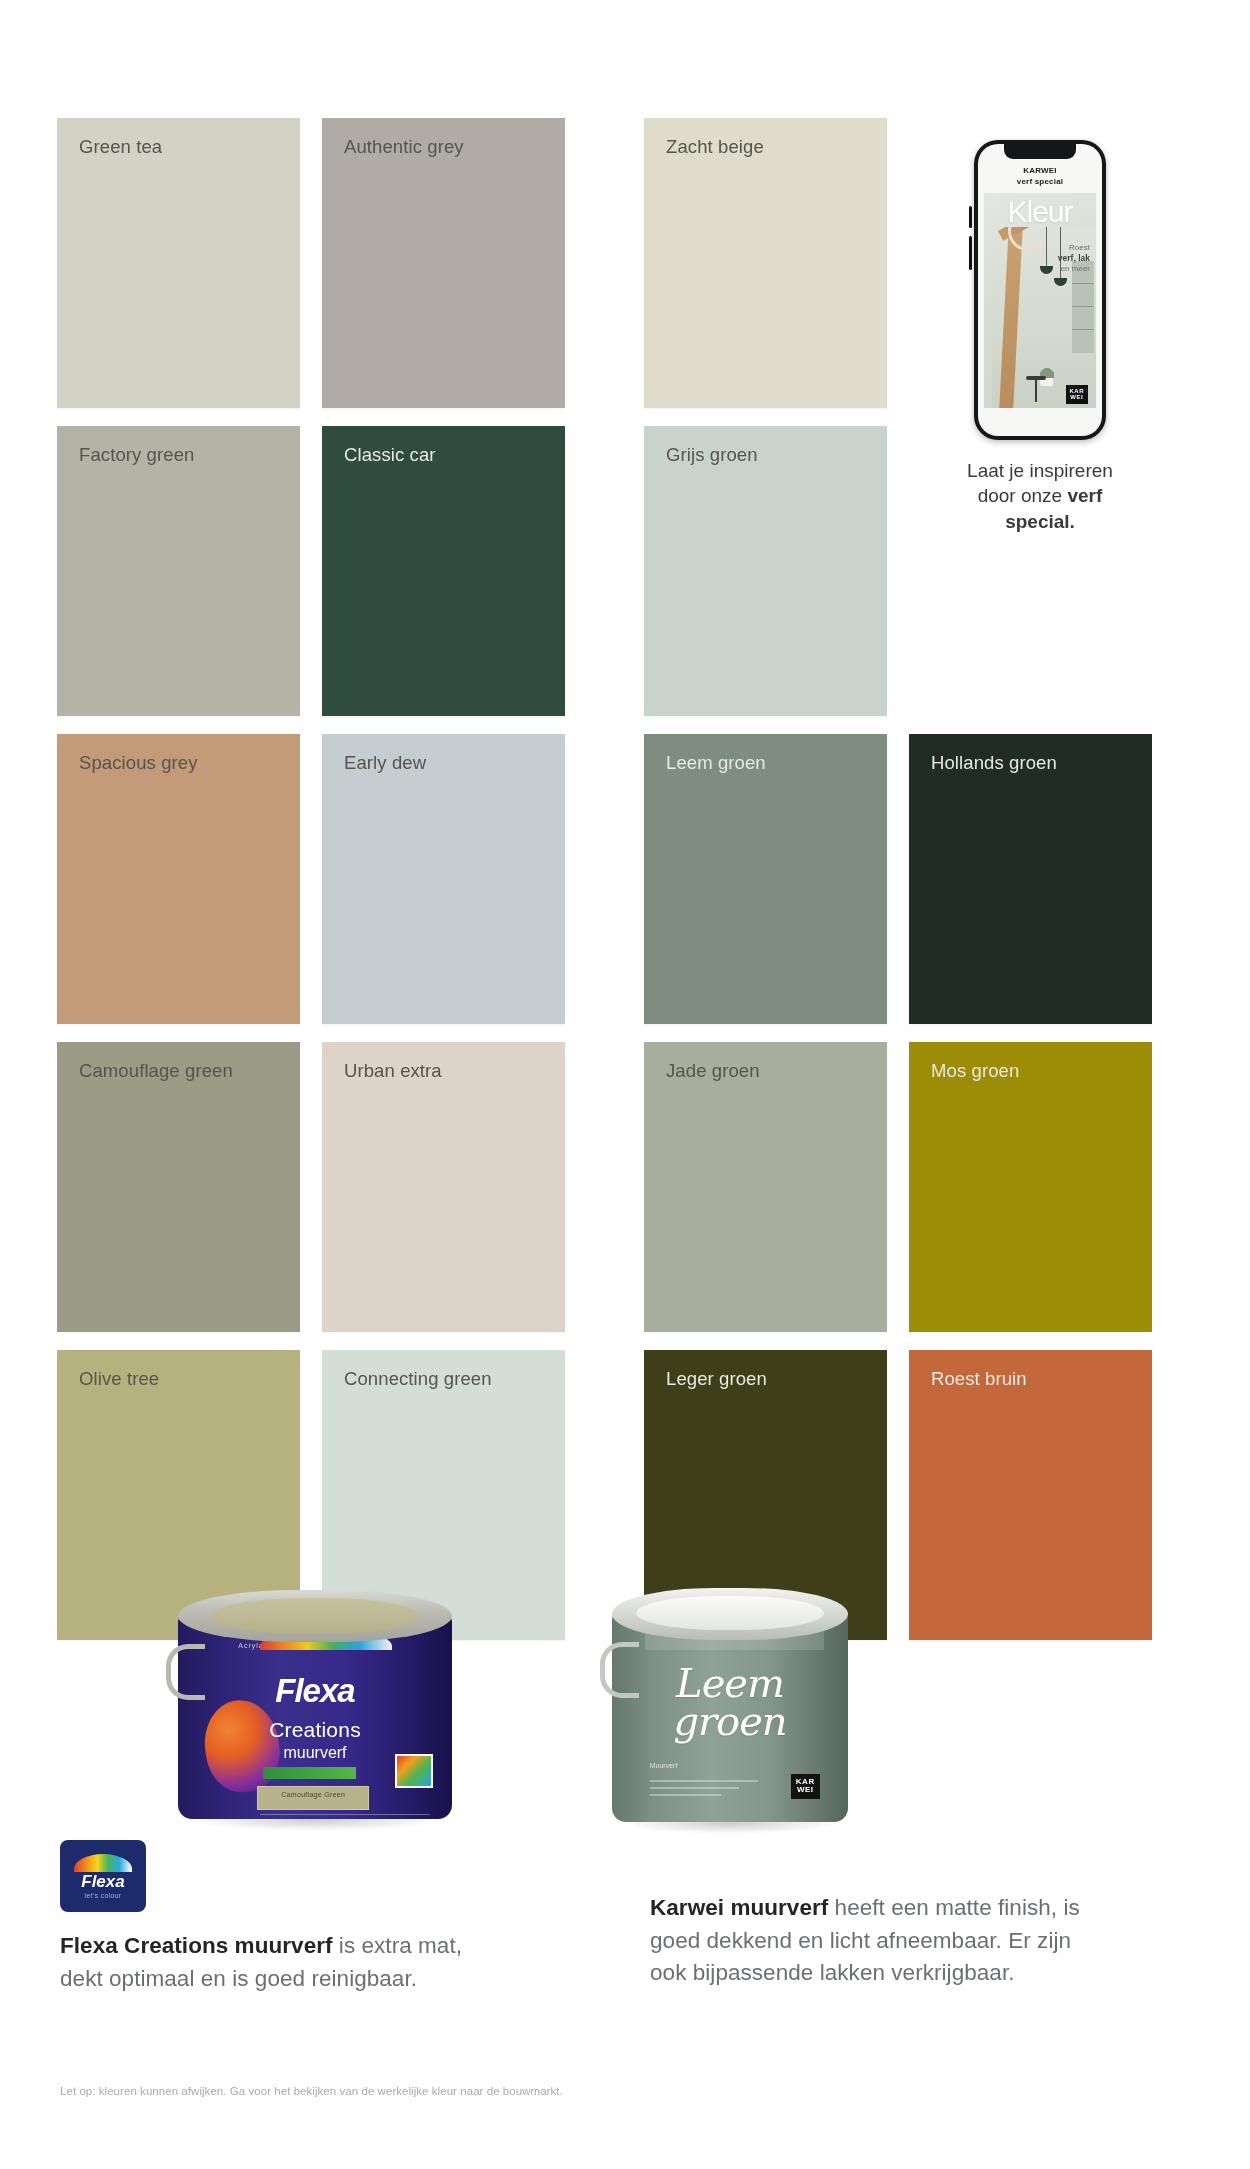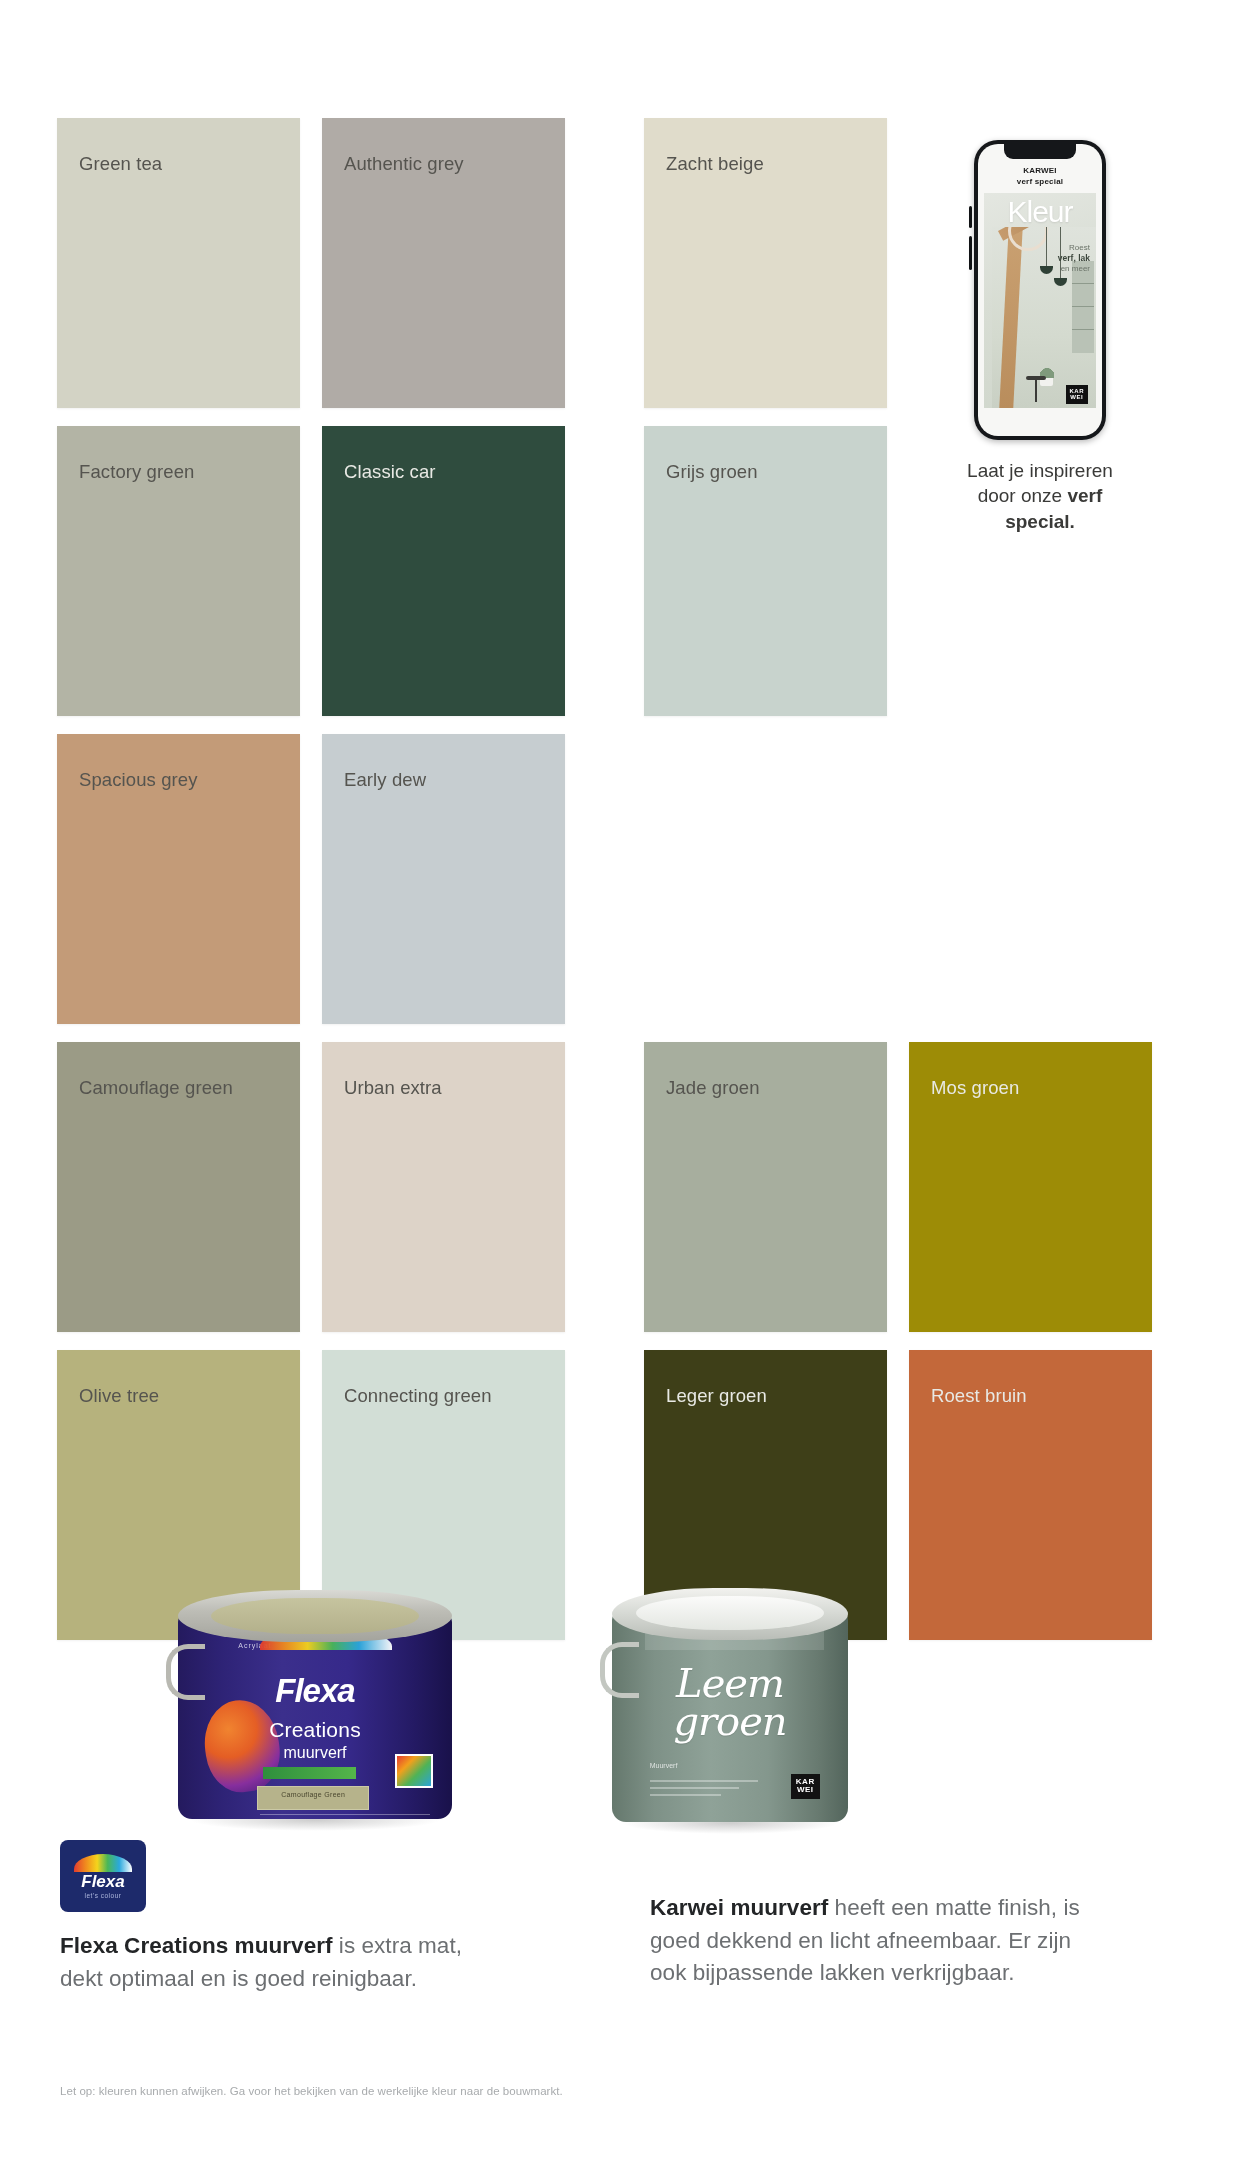--- a/index.html
+++ b/index.html
@@ -30,21 +30,21 @@
   .col-right{display:flex;width:545px;gap:22px;}
   .swatch{
     width:243px;
     height:290px;
     position:relative;
     box-sizing:border-box;
     box-shadow:0 1px 2px rgba(0,0,0,0.06);
   }
   .swatch-label{
     position:absolute;
-    top:35px; left:22px;
+    top:18px; left:22px;
     font-size:18.5px;
     letter-spacing:0.1px;
     line-height:1.2;
     white-space:nowrap;
   }
   .swatch.dark .swatch-label{color:#e8e9e4;}
   .swatch.light .swatch-label{color:#55544f;}
   .swatch.empty{background:transparent;box-shadow:none;}
 
   
@@ -384,20 +384,28 @@
     <div class="row">
       <div class="col-left">
         <div class="swatch light" id="s20" style="background: rgb(195, 155, 120);">
           <span class="swatch-label">Spacious grey</span>
         </div>
         <div class="swatch light" id="s21" style="background: rgb(198, 205, 208);">
           <span class="swatch-label">Early dew</span>
         </div>
       </div>
       <div class="col-gap"></div>
+      <div class="col-right">
+        <div class="swatch dark" id="s22" style="background: rgb(127, 141, 127);">
+          <span class="swatch-label">Leem groen</span>
+        </div>
+        <div class="swatch dark" id="s23" style="background: rgb(31, 45, 37);">
+          <span class="swatch-label">Hollands groen</span>
+        </div>
+      </div>
     </div>
 
     <div class="row">
       <div class="col-left">
         <div class="swatch light" id="s30" style="background: rgb(155, 155, 134);">
           <span class="swatch-label">Camouflage green</span>
         </div>
         <div class="swatch light" id="s31" style="background: rgb(221, 211, 200);">
           <span class="swatch-label">Urban extra</span>
         </div>

